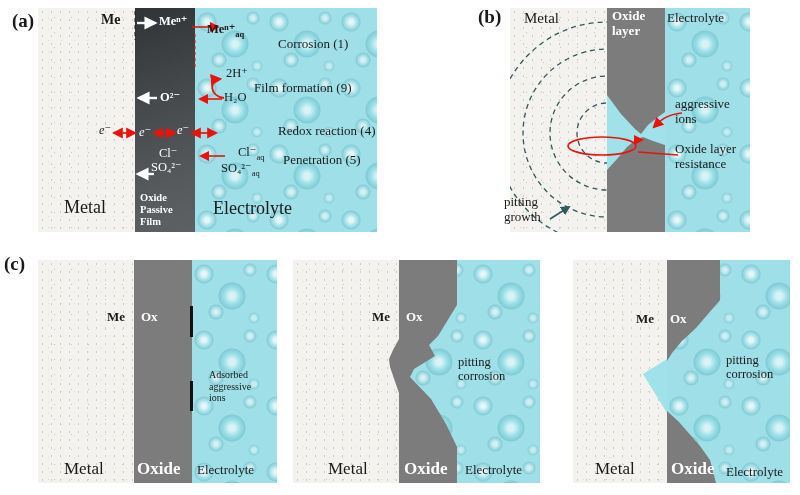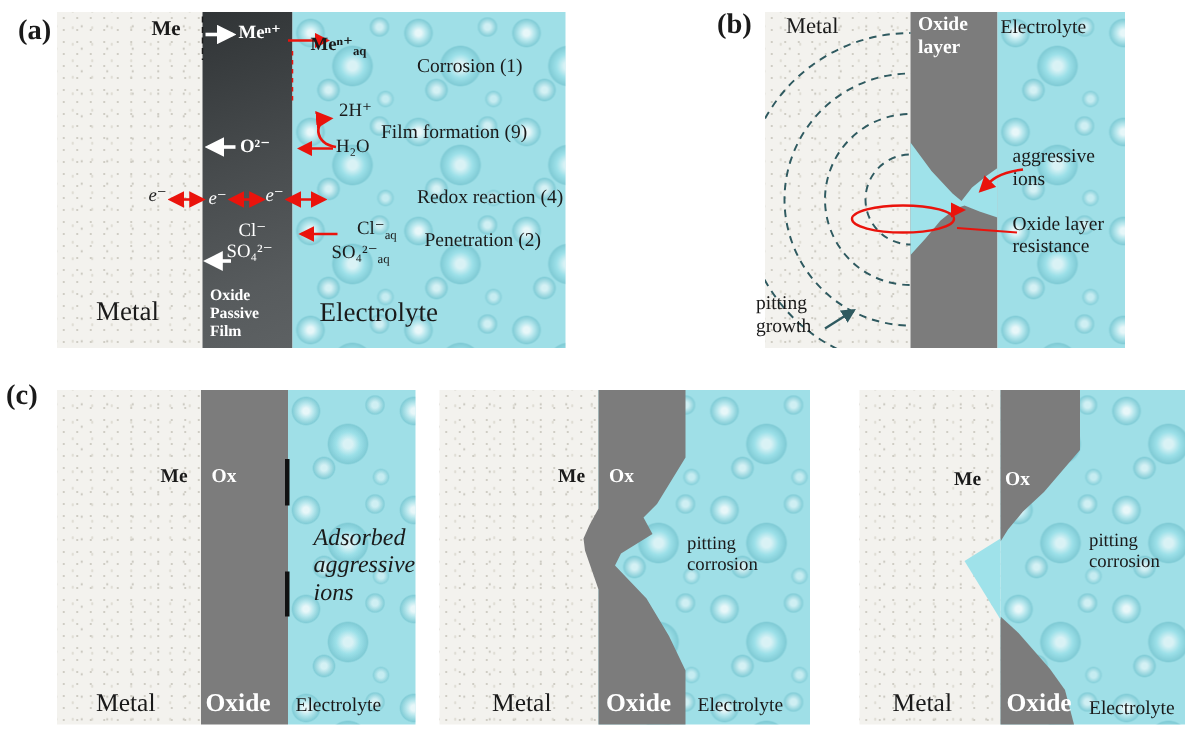--- a/index.html
+++ b/index.html
@@ -78,21 +78,21 @@
   <div class="abs sp" style="left:224px;top:90px;">H₂O</div>
   <div class="abs b white sp" style="left:160px;top:89px;">O²⁻</div>
 
   <div class="abs i sp" style="left:99px;top:122px;">e⁻</div>
   <div class="abs i white sp" style="left:139px;top:124px;">e⁻</div>
   <div class="abs i white sp" style="left:177px;top:122px;">e⁻</div>
   <div class="abs lbl-sm" style="left:278px;top:123px;">Redox reaction (4)</div>
 
   <div class="abs sp" style="left:228px;top:144px;margin-left:10px;"><span>Cl⁻</span><sub class="aq">aq</sub></div>
   <div class="abs sp" style="left:221px;top:160px;"><span>SO₄²⁻</span><sub class="aq">aq</sub></div>
-  <div class="abs lbl-sm" style="left:283px;top:152px;">Penetration (2)</div>
+  <div class="abs lbl-sm" style="left:283px;top:152px;">Penetration (5)</div>
   <div class="abs white sp" style="left:159px;top:145px;">Cl⁻</div>
   <div class="abs white sp" style="left:151px;top:159px;">SO₄²⁻</div>
 
   <div class="abs b white pre" style="left:140px;top:192px;font-size:10.5px;">Oxide
 Passive
 Film</div>
   <div class="abs lbl-lg" style="left:64px;top:197px;">Metal</div>
   <div class="abs lbl-lg" style="left:213px;top:198px;">Electrolyte</div>
 
   <div class="abs tag" style="left:478px;top:6px;">(b)</div>
@@ -143,21 +143,21 @@
 
   <div class="abs tag" style="left:4px;top:253px;">(c)</div>
 
   <div class="abs metal" style="left:38px;top:260px;width:96px;height:223px;"></div>
   <div class="abs oxideG" style="left:134px;top:260px;width:58px;height:223px;"></div>
   <div class="abs elec" style="left:192px;top:260px;width:85px;height:223px;"></div>
   <div class="abs" style="left:190px;top:306px;width:3px;height:31px;background:#111;"></div>
   <div class="abs" style="left:190px;top:381px;width:3px;height:30px;background:#111;"></div>
   <div class="abs b lbl-sm" style="left:107px;top:309px;">Me</div>
   <div class="abs b white lbl-sm" style="left:141px;top:309px;">Ox</div>
-  <div class="abs pre" style="left:209px;top:350px;font-size:16px;font-style:italic;">Adsorbed
+  <div class="abs pre" style="left:209px;top:369px;font-size:10px;">Adsorbed
 aggressive
 ions</div>
   <div class="abs" style="left:64px;top:459px;font-size:17px;">Metal</div>
   <div class="abs b white" style="left:137px;top:459px;font-size:17px;">Oxide</div>
   <div class="abs lbl-sm" style="left:197px;top:462px;">Electrolyte</div>
 
   <div class="abs metal" style="left:293px;top:260px;width:106px;height:223px;"></div>
   <div class="abs elec" style="left:399px;top:260px;width:141px;height:223px;"></div>
   <svg class="abs" style="left:380px;top:260px;" width="85" height="223" viewBox="0 0 85 223">
     <polygon fill="#7c7c7c" points="19,0 77,0 77,45 58,76 49,85 55,96 34,109 30,117 51,139 66,164 77,187 77,223 19,223 19,133 10,107 9,99 13,90 19,79"></polygon>

